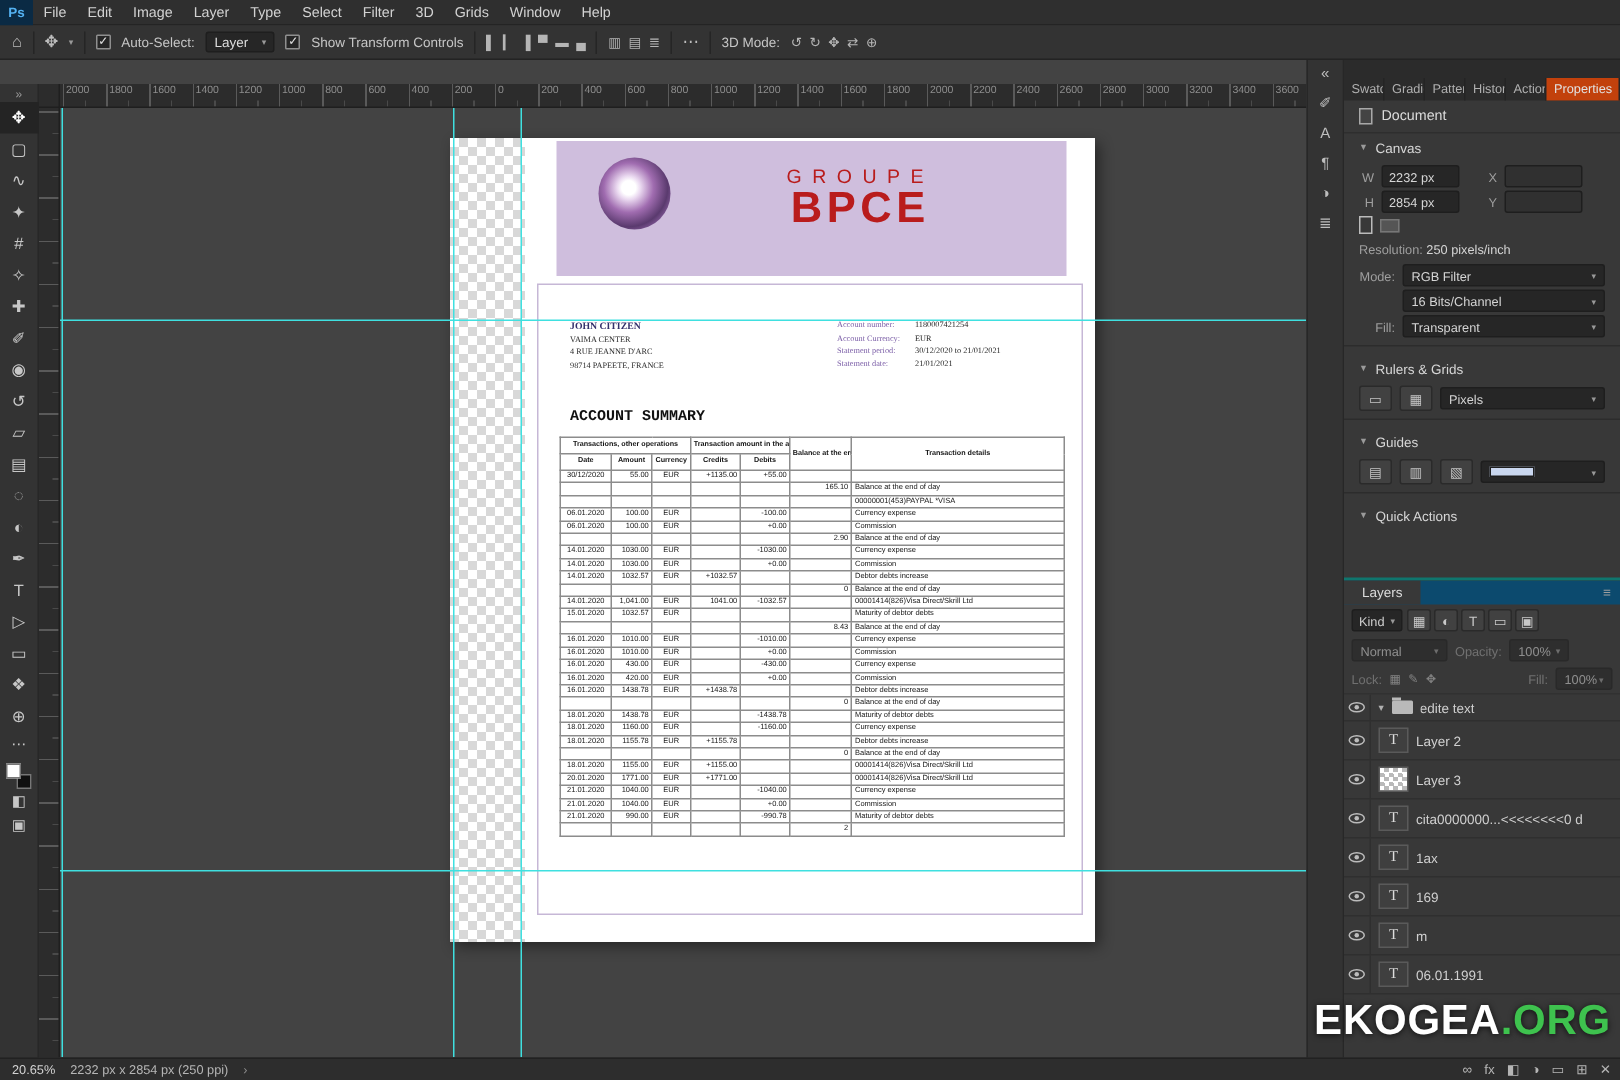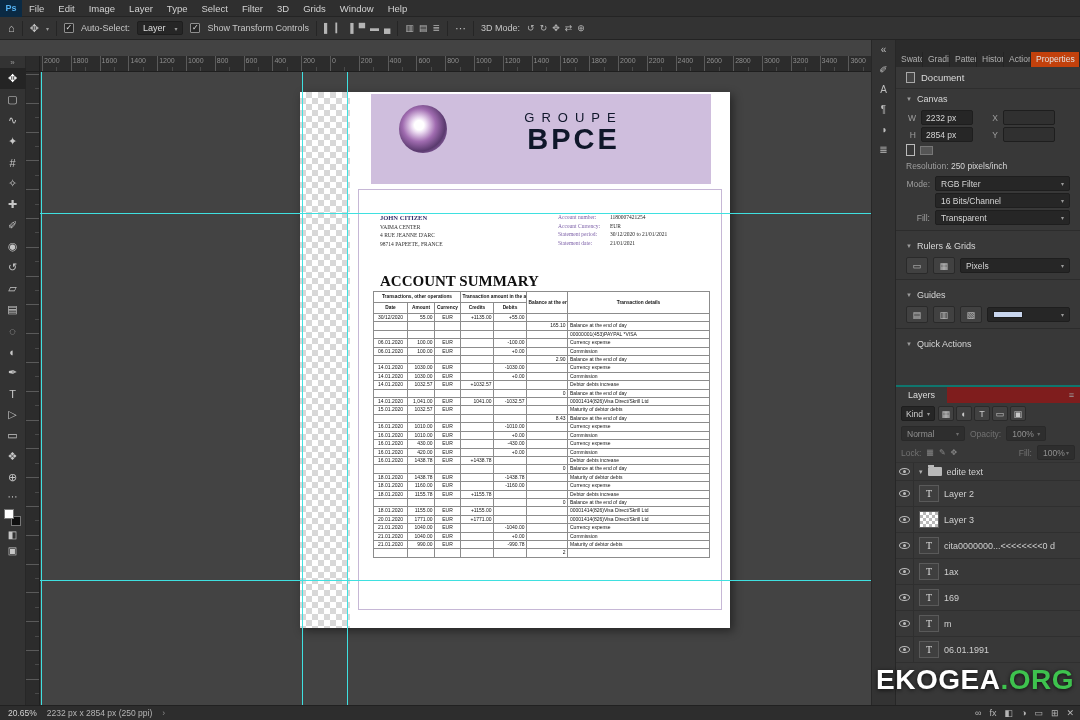--- a/index.html
+++ b/index.html
@@ -55,32 +55,32 @@
   .doc-canvas{position:absolute;left:260px;top:20px;width:430px;height:536px;box-shadow:3px 3px 9px rgba(0,0,0,.45)}
   .checker-strip{position:absolute;left:0;top:0;width:50px;height:536px;background:repeating-conic-gradient(#d8d8d8 0% 25%,#ffffff 0% 50%);background-size:12px 12px}
   .guide-v{position:absolute;top:0;bottom:0;width:1px;background:var(--guide-cyan,#3fe0e0);z-index:12}
   .guide-h{position:absolute;left:0;right:0;height:1px;background:var(--guide-cyan,#3fe0e0);z-index:12}
 
   
   .page{position:absolute;left:50px;top:0;width:380px;height:536px;background:#fff;overflow:hidden}
   .band{position:absolute;left:21px;top:2px;width:340px;height:90px;background:var(--band-purple,#cfbedd)}
   .logo{position:absolute;left:28px;top:11px;width:48px;height:48px;border-radius:50%;
     background:radial-gradient(circle at 42% 42%,#ffffff 0 12%,#ead9f0 20%,#a06cb0 42%,#5a3a6e 66%,#8a5fa0 80%,#c9a8d6 100%)}
-  .brand{position:absolute;left:90px;top:16px;width:225px;text-align:center;color:#0f172a}
+  .brand{position:absolute;left:90px;top:16px;width:225px;text-align:center;color:#b91c1c}
   .brand .w1{font-size:13px;letter-spacing:7px}
   .brand .w2{font-size:29px;font-weight:bold;letter-spacing:3px;line-height:1}
   .frame{position:absolute;left:8px;top:97px;width:364px;height:421px;border:1px solid #c6b7d6}
   .customer{position:absolute;left:30px;top:122px;font-family:"Liberation Serif",serif}
   .customer .name{font-size:6.5px;font-weight:bold;color:#33306b;margin-bottom:2px}
   .customer .line{font-size:5.5px;color:#2d2d2d;line-height:1.5}
   .meta{position:absolute;left:208px;top:121px;font-family:"Liberation Serif",serif}
   .meta-row{display:flex;font-size:5.5px;line-height:1.55}
   .meta-label{width:52px;color:#7b5ea7}
   .meta-value{color:#1e1e1e}
-  .summary{position:absolute;left:30px;top:181px;font-family:Liberation Serif, serif;font-size:15px;font-weight:bold;color:#101010}
+  .summary{position:absolute;left:30px;top:181px;font-family:Liberation Mono, monospace;font-size:10px;font-weight:bold;color:#101010}
   .stable{position:absolute;left:23px;top:199px;width:336px;border-collapse:collapse;table-layout:fixed;color:#141414;background:#fff}
   .stable th,.stable td{border:0.5px solid #8c8c8c;padding:0 1.5px;overflow:hidden;white-space:nowrap}
   .stable th{font-size:4.8px;font-weight:bold;text-align:center;line-height:1.15;height:11px}
   .stable td{font-size:5px;height:7.4px;line-height:7.4px}
   .stable .c-date{text-align:center}
   .stable .c-num{text-align:right}
   .stable .c-cur{text-align:center}
   .stable .c-det{text-align:left;padding-left:2px}
   .pfooter{position:absolute;left:0;width:100%;top:489px;text-align:center;font-family:"Liberation Serif",serif}
   .pfooter .fb{font-size:8px;font-weight:bold;letter-spacing:1px;color:var(--doc-accent-purple,#7b4fa0)}
@@ -112,21 +112,21 @@
   .res-line{font-size:8.5px;color:#9f9f9f;margin:5px 0}
   .res-line .val{color:#d5d5d5}
   .icon-btn{width:22px;height:17px;border:1px solid #2a2a2a;border-radius:2px;background:#414141;color:#c5c5c5;font-size:9px;display:flex;align-items:center;justify-content:center}
   .divider{height:1px;background:#2c2c2c;margin:5px -10px}
   .orient-p{width:9px;height:12px;border:1px solid #bbb;display:inline-block}
   .orient-l{width:13px;height:9px;border:1px solid #777;background:#555;display:inline-block}
   .chip{width:30px;height:7px;background:#c9d6ee;border:1px solid #1d1d1d;display:inline-block}
 
   
   .layers{flex:1;display:flex;flex-direction:column;overflow:hidden}
-  .layers-tabrow{height:16px;background:#7f1d1d;display:flex;align-items:center}
+  .layers-tabrow{height:16px;background:#0c4a6e;display:flex;align-items:center}
   .layers-tab{background:#383838;height:100%;line-height:16px;padding:0 12px;font-size:9px;color:#dcdcdc}
   .layers-menu{margin-left:auto;color:#9f9f9f;font-size:9px;padding:0 6px}
   .filter-row{display:flex;align-items:center;gap:3px;padding:3px 5px}
   .kind-select{display:flex;align-items:center;gap:4px;background:#262626;border:1px solid #1e1e1e;font-size:8.5px;color:#cfcfcf;padding:1px 4px;border-radius:2px;height:15px}
   .f-icons{display:flex;gap:2px}
   .f-icon{width:16px;height:15px;background:#414141;border:1px solid #2a2a2a;color:#c9c9c9;font-size:9px;display:flex;align-items:center;justify-content:center;border-radius:2px}
   .blend-row{display:flex;align-items:center;gap:5px;padding:2px 5px;opacity:.55;font-size:8.5px;color:#9f9f9f}
   .lock-row{display:flex;align-items:center;gap:5px;padding:2px 5px;font-size:8.5px;color:#9f9f9f;opacity:.55;border-bottom:1px solid #2c2c2c}
   .lock-ic{color:#c0c0c0;font-size:8px}
   .layers-list{flex:1;overflow:hidden}

